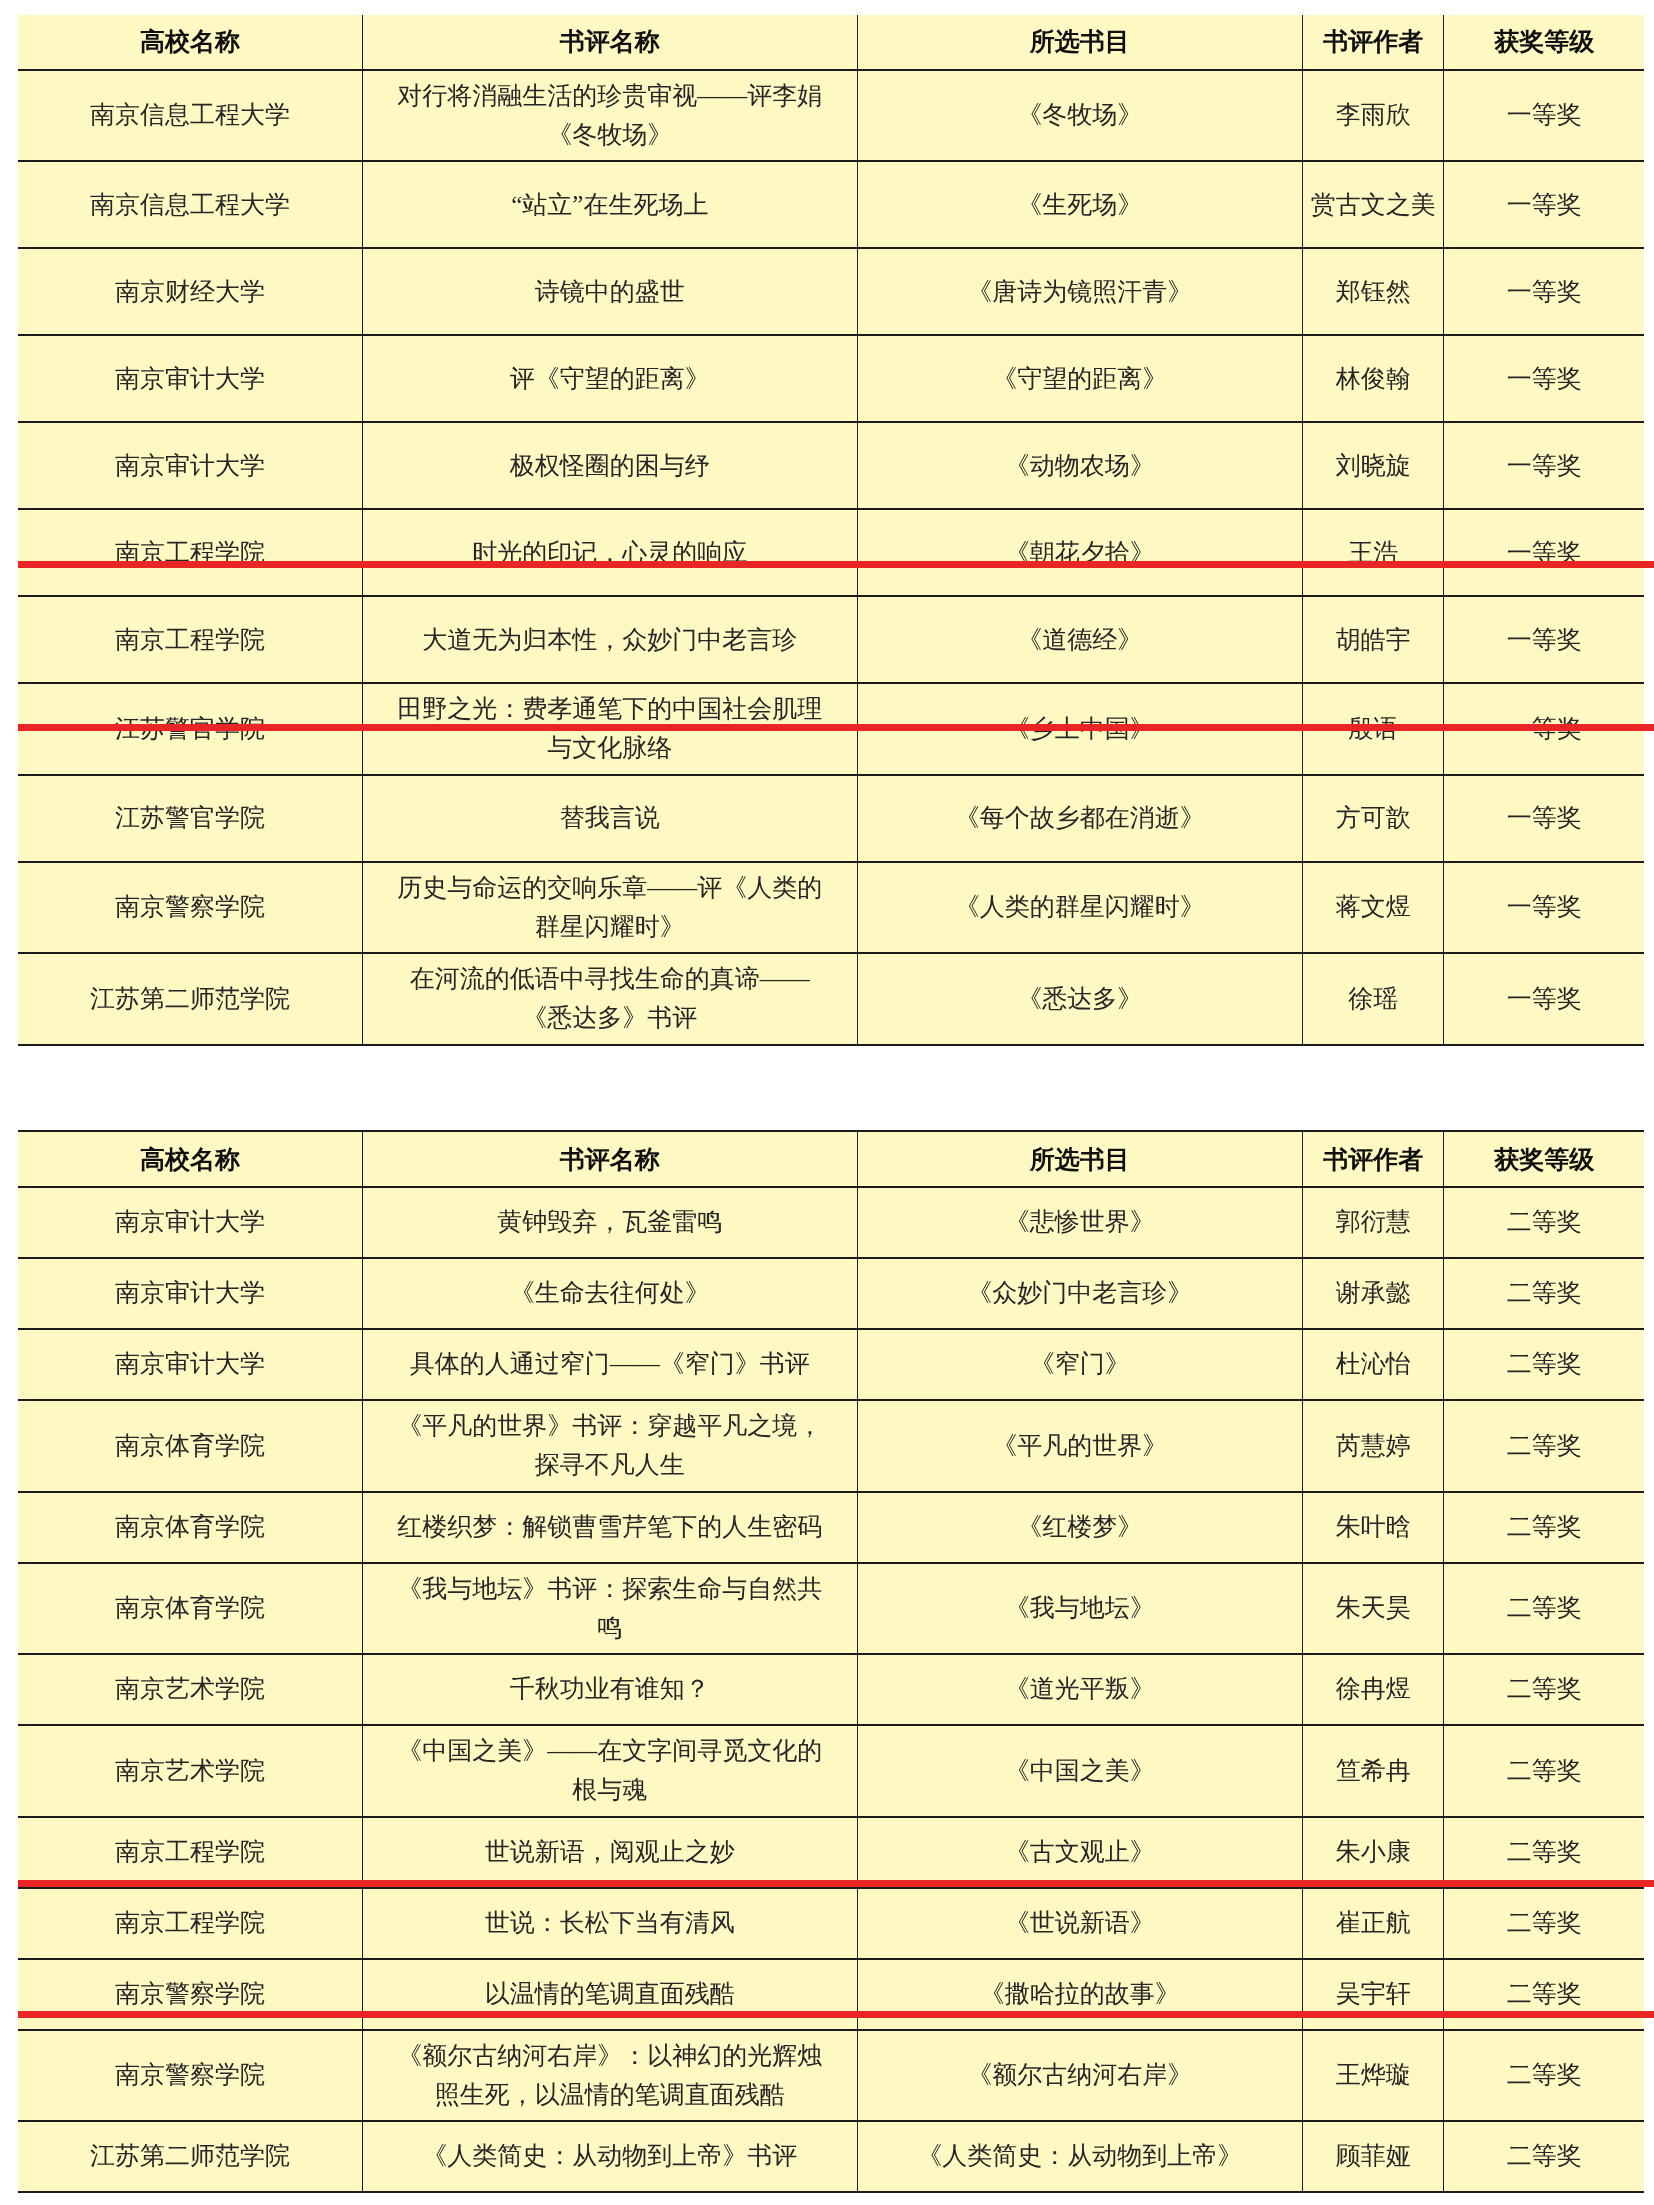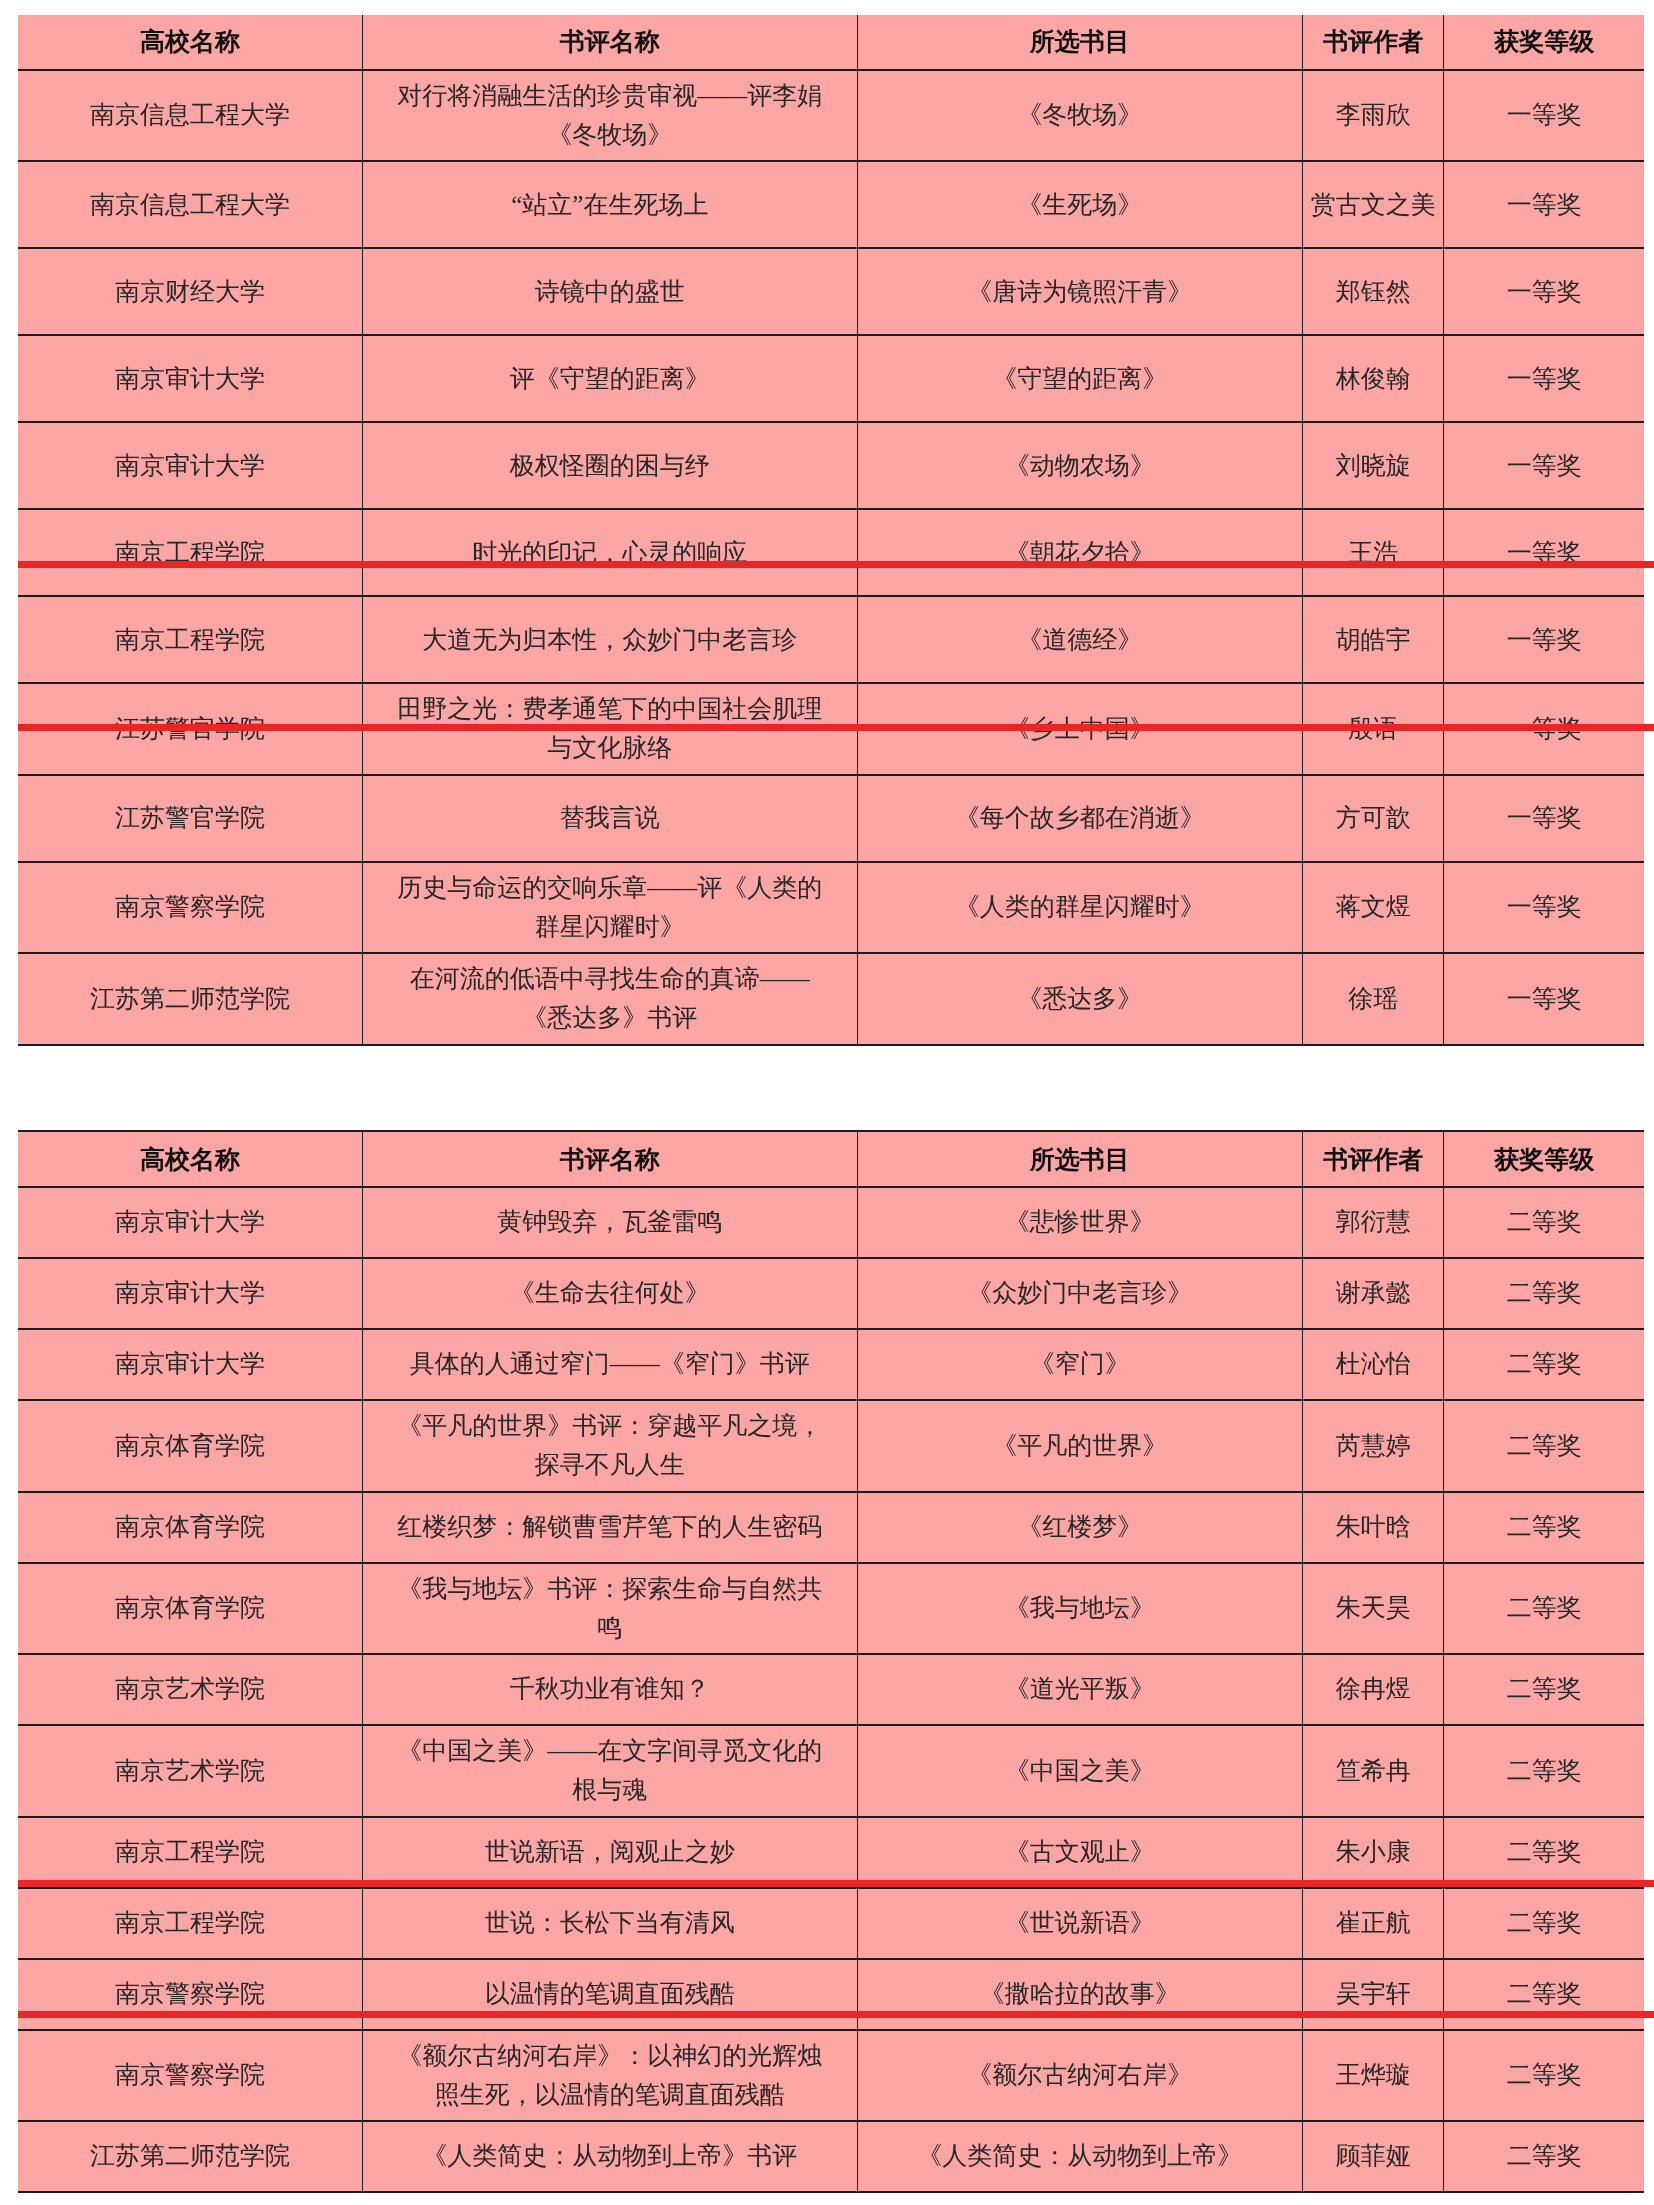--- a/index.html
+++ b/index.html
@@ -9,21 +9,21 @@
     height: 2205px;
     background: #ffffff;
     overflow: hidden;
     font-family: "Liberation Serif", "DejaVu Serif", serif;
   }
   .tables-wrap { padding: 14.5px 10.5px 0 18px; }
   table.award-table {
     width: 1626px;
     table-layout: fixed;
     border-collapse: collapse;
-    background: #fca5a5;
+    background: #fef9c3;
   }
   table.award-table.gap { margin-top: 84px; }
   col.c1 { width: 21.2%; }
   col.c2 { width: 30.4%; }
   col.c3 { width: 27.4%; }
   col.c4 { width: 8.7%; }
   col.c5 { width: 12.3%; }
   th, td {
     border-bottom: 2.4px solid #1c1c1c;
     border-right: 1.6px solid #1c1c1c;

